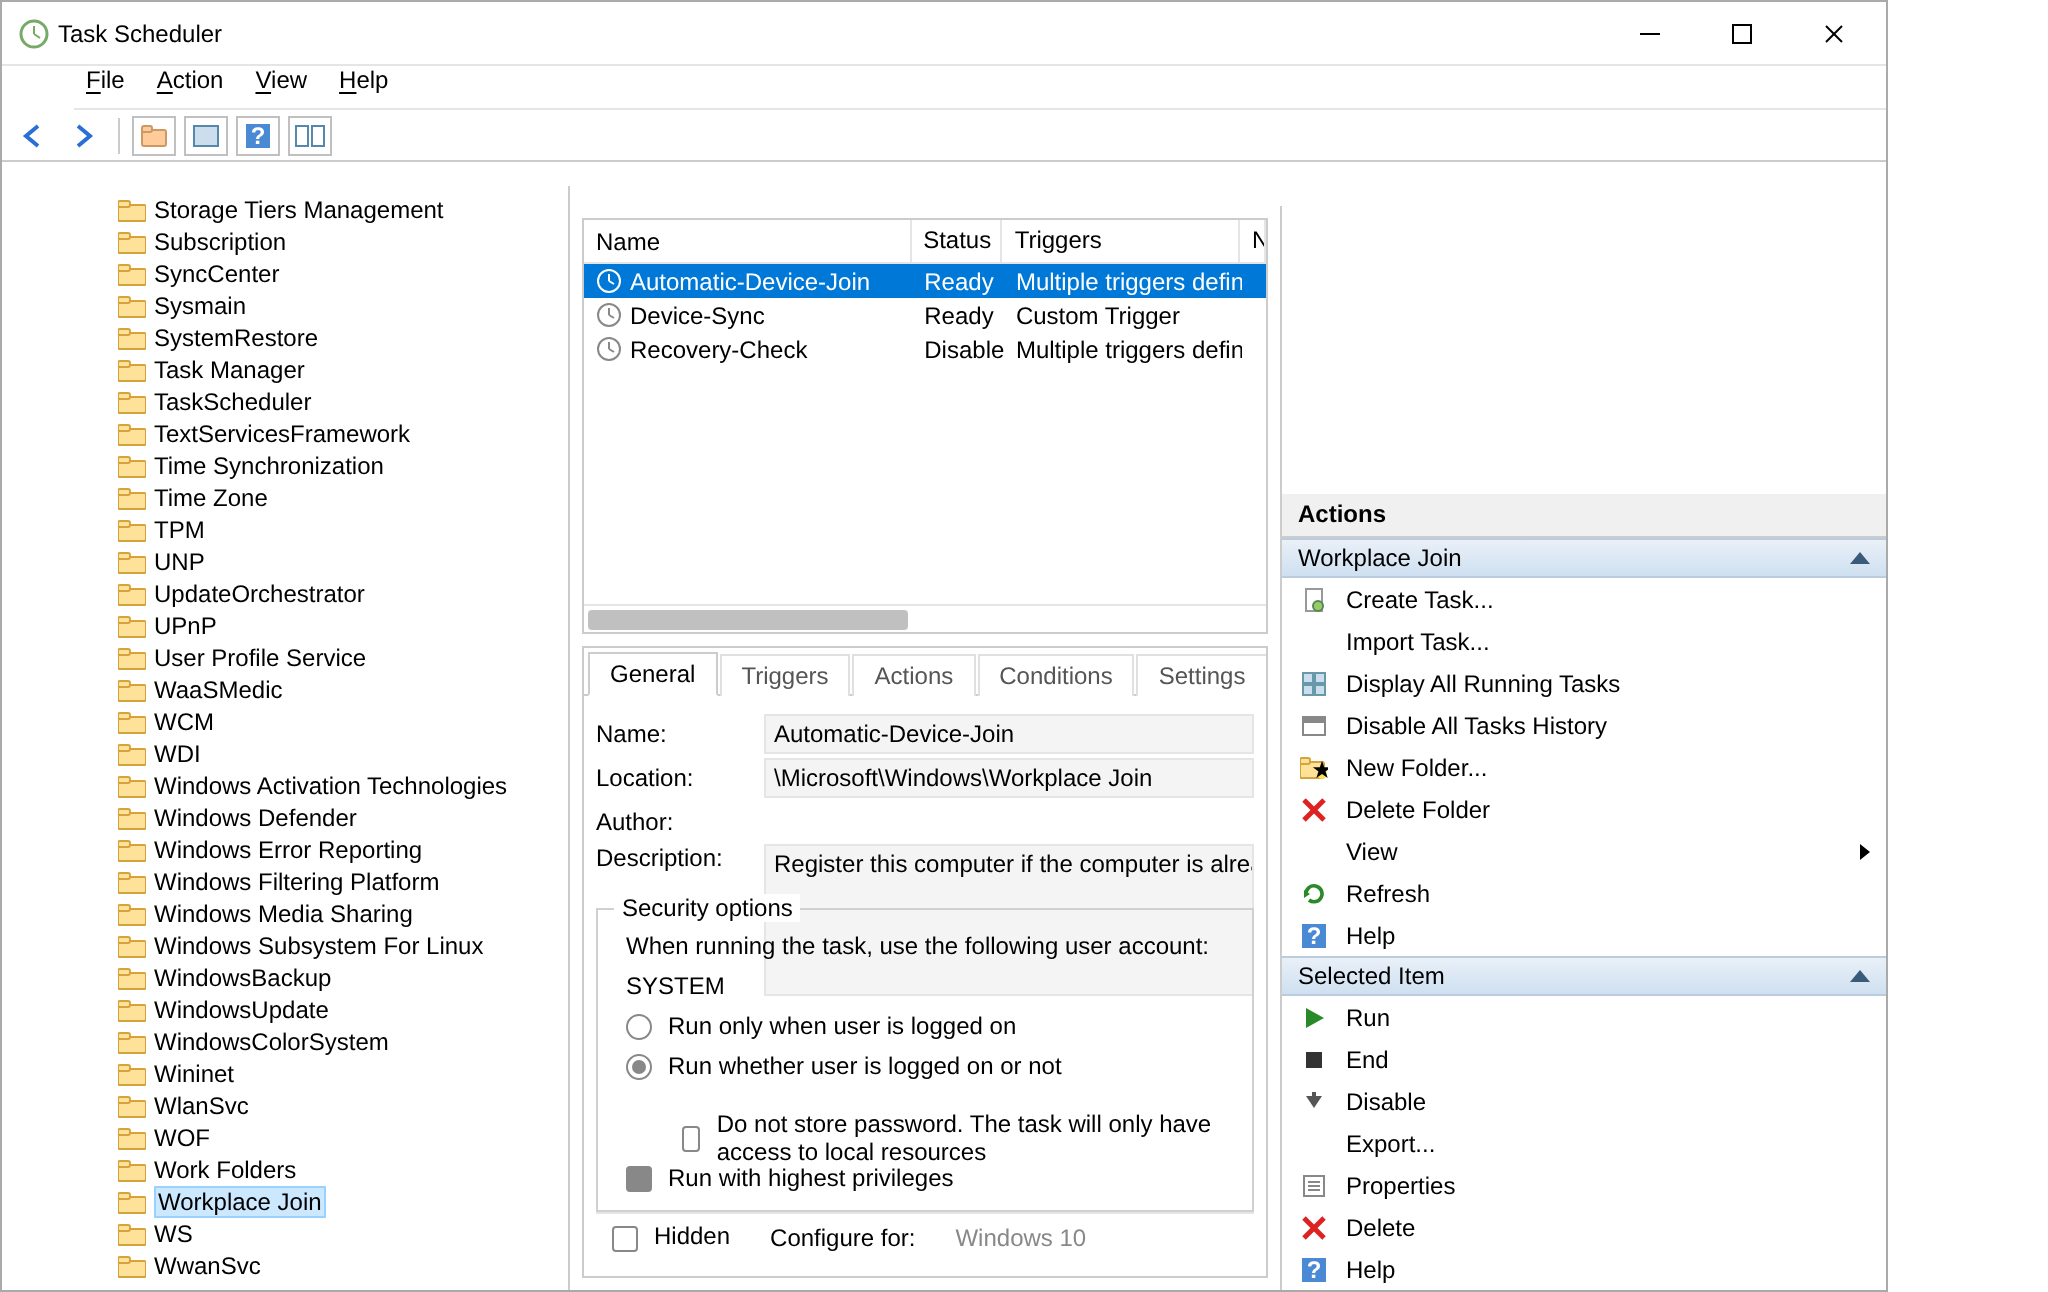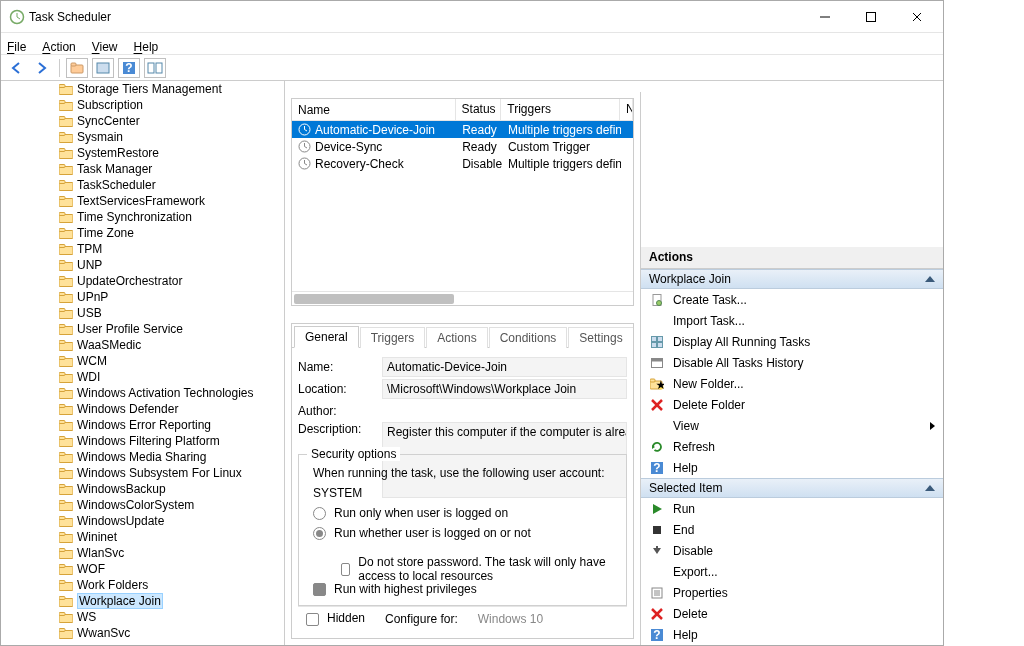--- a/index.html
+++ b/index.html
@@ -2,33 +2,33 @@
 <html><head>
 <meta charset="utf-8">
 <style>
   * { box-sizing: border-box; font-family: "Segoe UI", Tahoma, sans-serif; font-size: 12px; }
   body { margin: 0; background: #fff; color: #000; overflow: hidden; }
   .window { width: 944px; height: 646px; display: flex; flex-direction: column; border: 1px solid #aaa; }
   .titlebar { height: 32px; display: flex; align-items: center; padding: 0 8px; border-bottom: 1px solid #e5e5e5;}
   .titlebar .title { margin-left: 4px; flex: 1; }
   .winbtns { display: flex; gap: 22px; margin-right: 6px; }
   .winbtn { width: 24px; height: 24px; display:flex; align-items:center; justify-content:center; }
-  .menubar { height: 22px; display:flex; align-items:flex-end; padding: 0 6px; gap: 16px; border-bottom: 1px solid #e5e5e5;}
+  .menubar { height: 22px; display:flex; align-items:flex-start; padding: 0 6px; gap: 16px; border-bottom: 1px solid #e5e5e5; margin-left: 36px;}
   .menubar span { cursor: default; }
   .menubar .ul { text-decoration: underline; text-underline-offset: 2px; text-decoration-skip-ink: none; }
   .toolbar { height: 26px; display:flex; align-items:center; padding: 0 4px; gap: 4px; border-bottom: 1px solid #ccc;}
   .tbtn { width: 22px; height: 20px; display:flex; align-items:center; justify-content:center; border:1px solid transparent; }
   .tbtn.framed { border:1px solid #c0c0c0;}
   .body { flex:1; display:flex; overflow:hidden;align-items:flex-end; }
   .tree { width: 284px; border-right: 1px solid #ccc; padding: 4px 0 4px 10px; overflow:auto; position:relative; }
   .tree-inner { padding-left: 46px; }
   .tree-item { display:flex; align-items:center; height:16px; gap:4px; padding: 0 2px; white-space:nowrap; }
   .tree-item.selected span.lbl { background:#cce8ff; border:1px solid #99d1ff; padding:0 1px;}
   .folder-icon { width: 14px; height: 11px; display:inline-block; }
-  .middle { flex:1; display:flex; flex-direction:column; border-right:1px solid #ccc; padding: 6px; gap:17px; overflow:hidden;}
+  .middle { flex:1; display:flex; flex-direction:column; border-right:1px solid #ccc; padding: 6px; gap:6px; overflow:hidden;}
   .tasklist { border:1px solid #ccc; height: 208px; display:flex; flex-direction:column; overflow:hidden;}
   .tasklist-head { display:flex; height: 22px; align-items:stretch; }
   .tasklist-head .col { border-right:1px solid #e5e5e5; border-bottom:1px solid #e5e5e5; padding: 3px 6px; white-space:nowrap; overflow:hidden;}
   .tasklist-body { flex:1; overflow:auto; position:relative;}
   .trow { display:flex; height:17px; align-items:center; }
   .trow.selected { background:#0078d7; color:#fff; }
   .trow .col { padding: 0 6px; white-space:nowrap; overflow:hidden;}
   .col.name { width: 174px; display:flex; align-items:center; gap:4px;}
   .col.status { width:48px; }
   .col.triggers { width:126px; }
@@ -273,29 +273,20 @@
             </span>
             <span class="lbl">UPnP</span>
           </div>
           <div class="tree-item">
             <span class="folder-icon">
               <svg width="14" height="11">
                 <rect x="0" y="2.5" width="14" height="8" rx="1" fill="#ffe29a" stroke="#d6a33a"></rect>
                 <rect x="0" y="0.5" width="6" height="3" rx="1" fill="#ffe29a" stroke="#d6a33a"></rect>
               </svg>
             </span>
-            <span class="lbl">USB</span>
-          </div>
-          <div class="tree-item">
-            <span class="folder-icon">
-              <svg width="14" height="11">
-                <rect x="0" y="2.5" width="14" height="8" rx="1" fill="#ffe29a" stroke="#d6a33a"></rect>
-                <rect x="0" y="0.5" width="6" height="3" rx="1" fill="#ffe29a" stroke="#d6a33a"></rect>
-              </svg>
-            </span>
             <span class="lbl">User Profile Service</span>
           </div>
           <div class="tree-item">
             <span class="folder-icon">
               <svg width="14" height="11">
                 <rect x="0" y="2.5" width="14" height="8" rx="1" fill="#ffe29a" stroke="#d6a33a"></rect>
                 <rect x="0" y="0.5" width="6" height="3" rx="1" fill="#ffe29a" stroke="#d6a33a"></rect>
               </svg>
             </span>
             <span class="lbl">WaaSMedic</span>
@@ -381,30 +372,30 @@
             </span>
             <span class="lbl">WindowsBackup</span>
           </div>
           <div class="tree-item">
             <span class="folder-icon">
               <svg width="14" height="11">
                 <rect x="0" y="2.5" width="14" height="8" rx="1" fill="#ffe29a" stroke="#d6a33a"></rect>
                 <rect x="0" y="0.5" width="6" height="3" rx="1" fill="#ffe29a" stroke="#d6a33a"></rect>
               </svg>
             </span>
+            <span class="lbl">WindowsUpdate</span>
+          </div>
+          <div class="tree-item">
+            <span class="folder-icon">
+              <svg width="14" height="11">
+                <rect x="0" y="2.5" width="14" height="8" rx="1" fill="#ffe29a" stroke="#d6a33a"></rect>
+                <rect x="0" y="0.5" width="6" height="3" rx="1" fill="#ffe29a" stroke="#d6a33a"></rect>
+              </svg>
+            </span>
             <span class="lbl">WindowsColorSystem</span>
-          </div>
-          <div class="tree-item">
-            <span class="folder-icon">
-              <svg width="14" height="11">
-                <rect x="0" y="2.5" width="14" height="8" rx="1" fill="#ffe29a" stroke="#d6a33a"></rect>
-                <rect x="0" y="0.5" width="6" height="3" rx="1" fill="#ffe29a" stroke="#d6a33a"></rect>
-              </svg>
-            </span>
-            <span class="lbl">WindowsUpdate</span>
           </div>
           <div class="tree-item">
             <span class="folder-icon">
               <svg width="14" height="11">
                 <rect x="0" y="2.5" width="14" height="8" rx="1" fill="#ffe29a" stroke="#d6a33a"></rect>
                 <rect x="0" y="0.5" width="6" height="3" rx="1" fill="#ffe29a" stroke="#d6a33a"></rect>
               </svg>
             </span>
             <span class="lbl">Wininet</span>
           </div>

